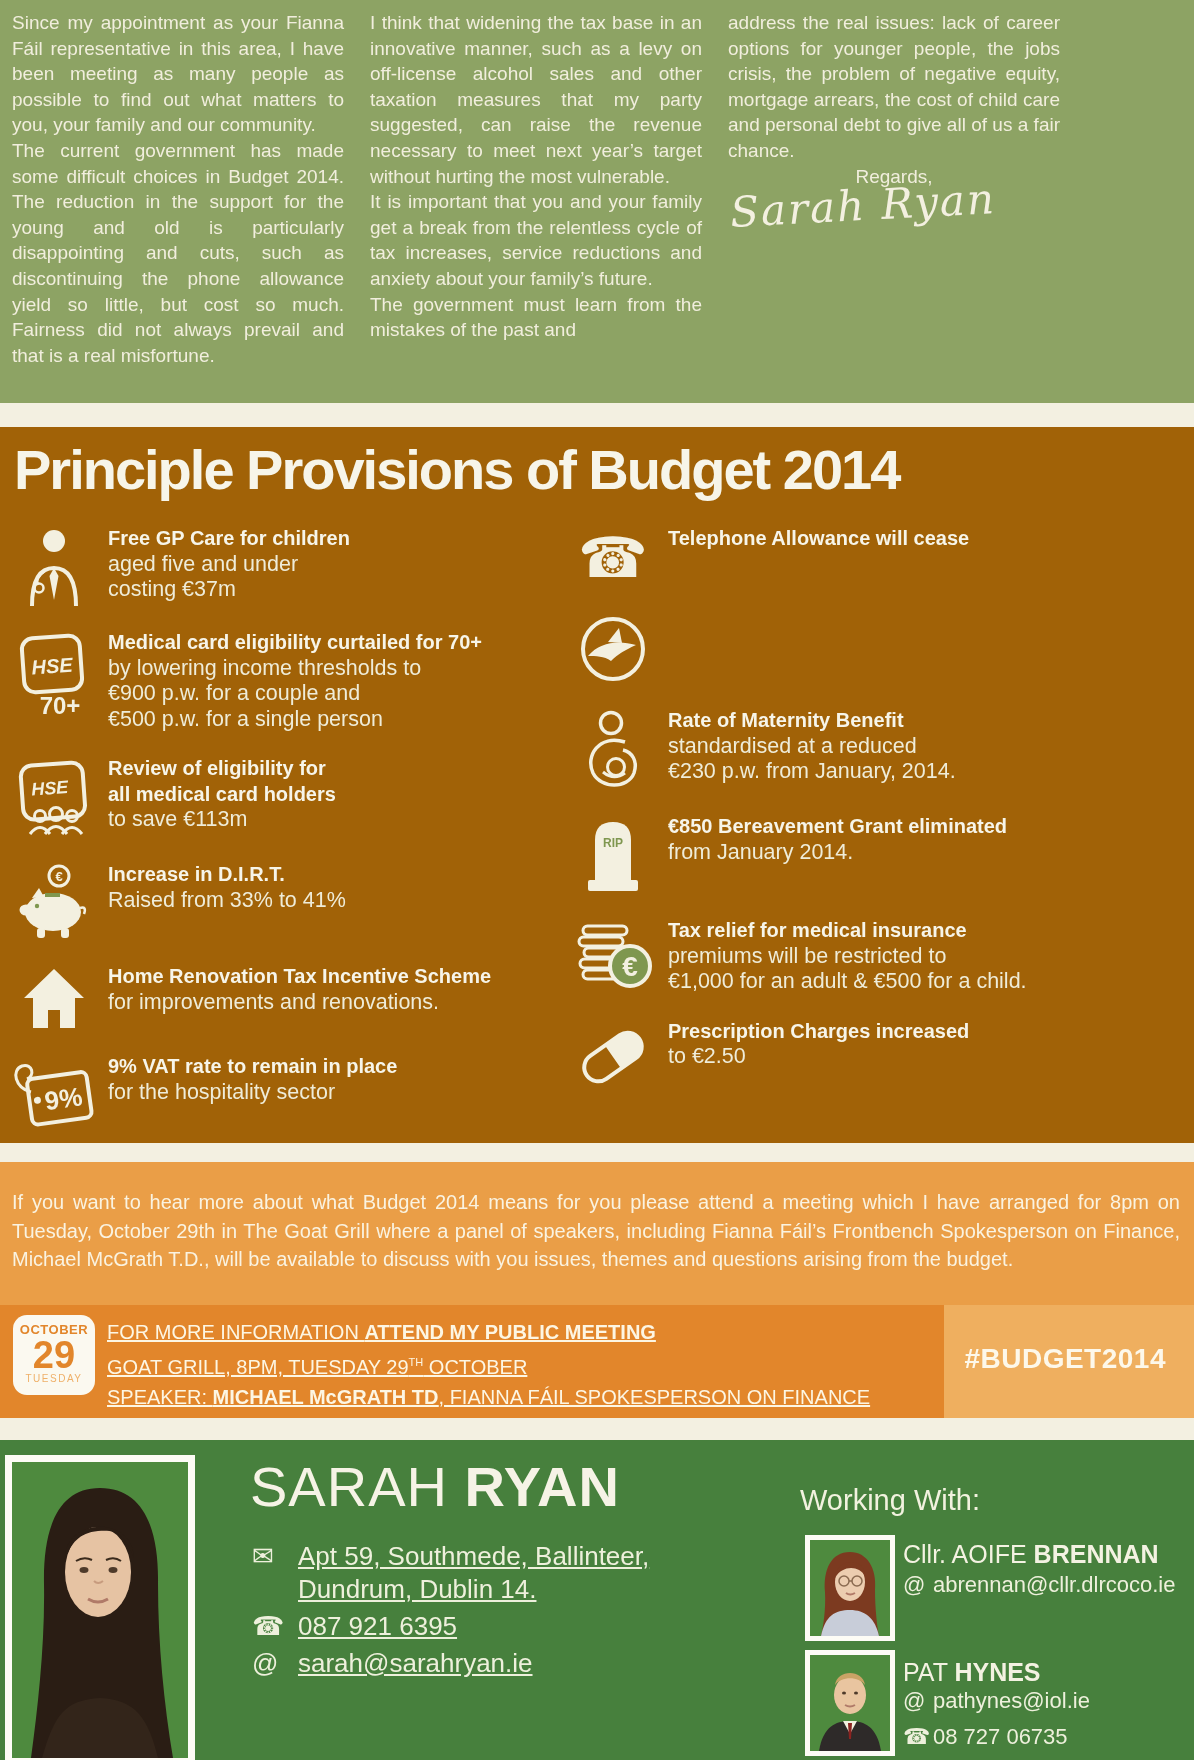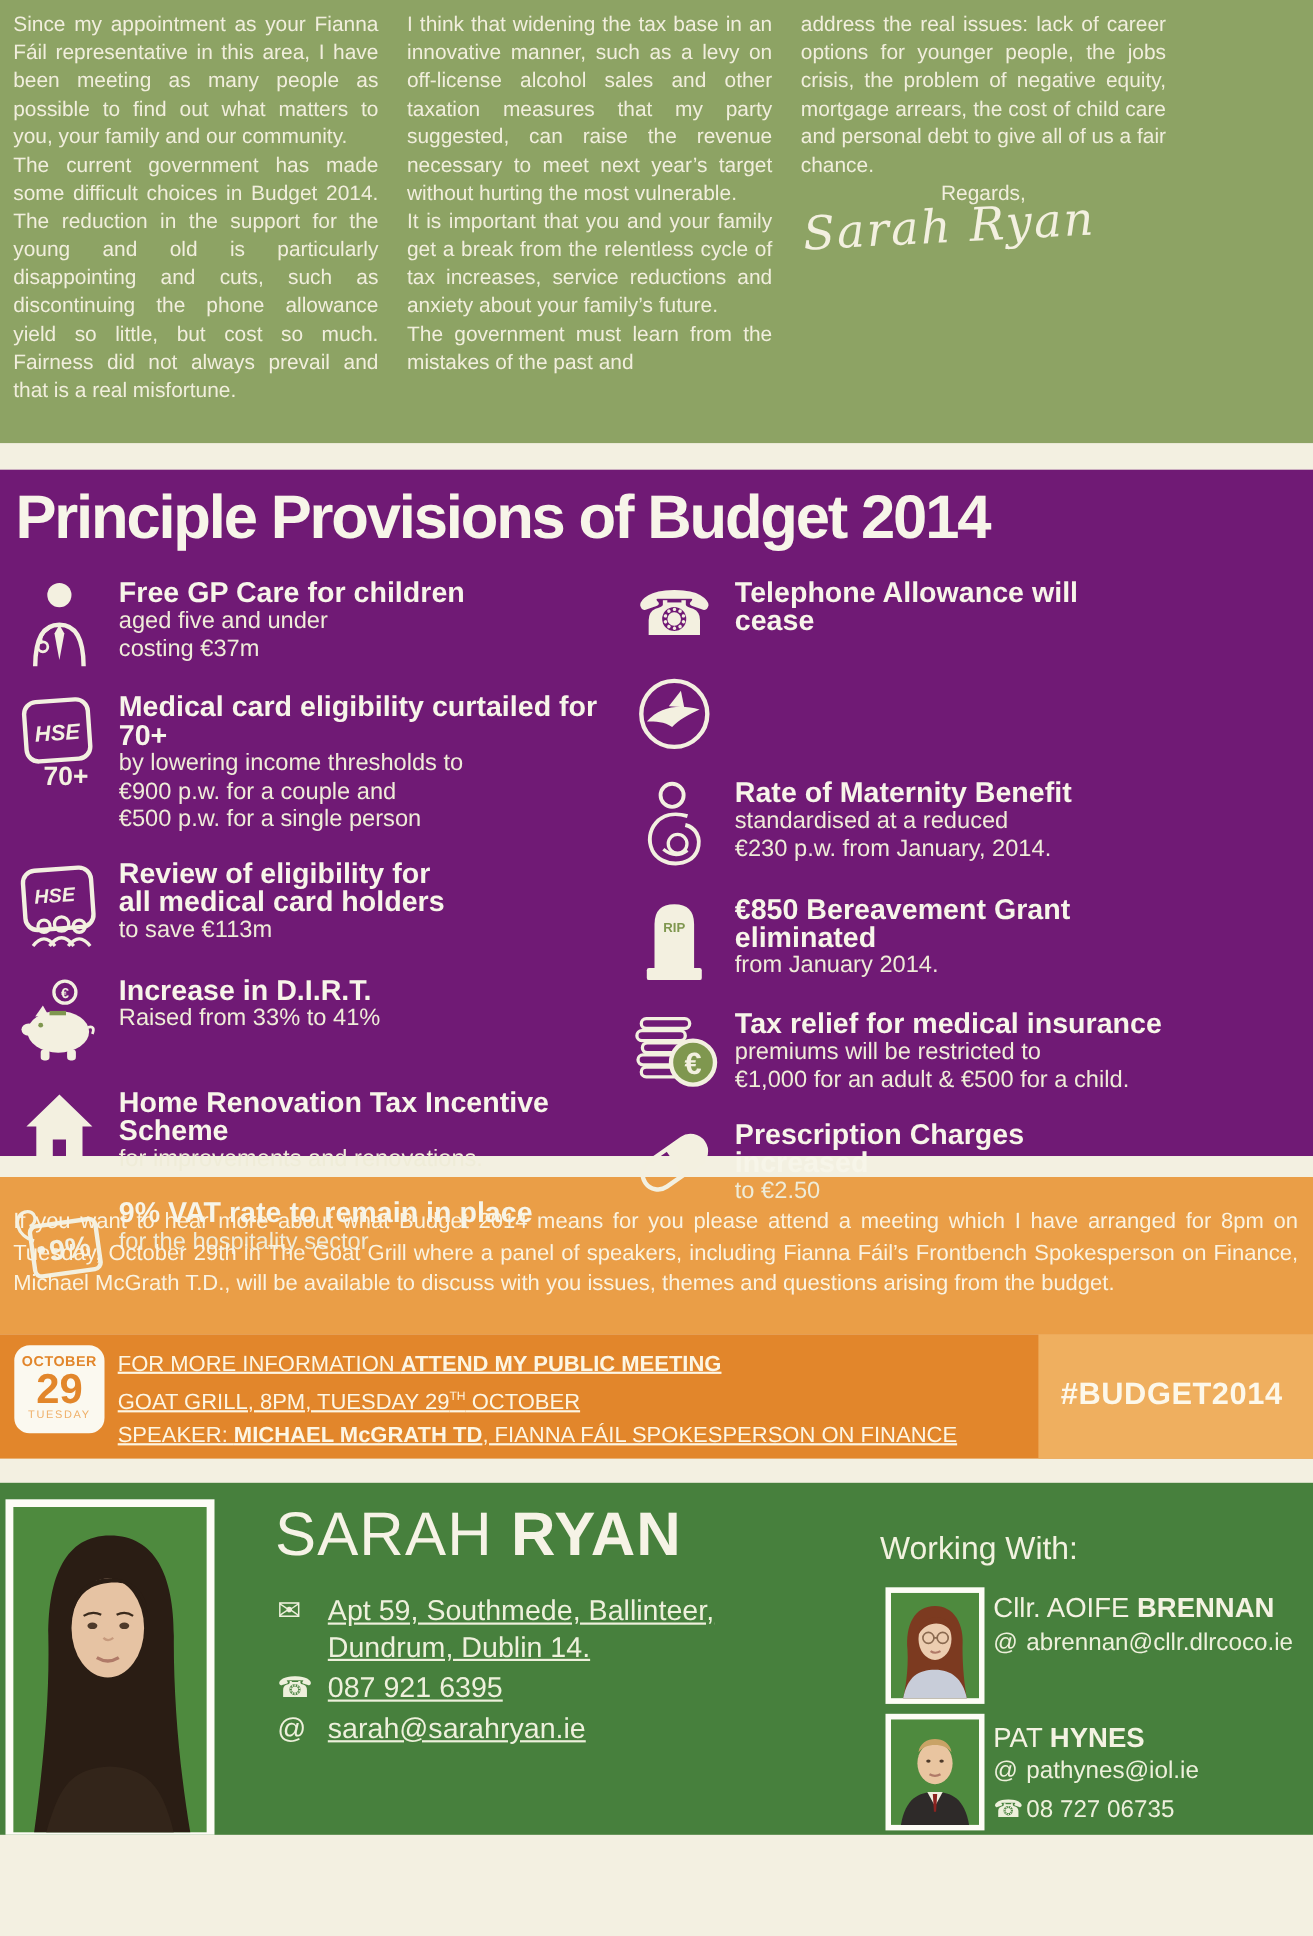--- a/index.html
+++ b/index.html
@@ -21,35 +21,35 @@
     font-family:"DejaVu Serif","Liberation Serif",serif;
     font-style:italic;font-size:42px;letter-spacing:2px;
     display:inline-block;transform:rotate(-3deg);margin:4px 0 0 2px;
     color:#f3f0e0;text-align:left;
   }
   .band{background:#f3f0e1;}
   #band1{height:24px;}
   #band2{height:19px;}
   #band3{height:22px;}
   
-  #sec-prov{height:624px;background:#701a75;box-sizing:border-box;padding-top:6px;}
+  #sec-prov{height:716px;background:#a16207;box-sizing:border-box;padding-top:6px;}
   #prov-title{
     font-size:56px;font-weight:700;letter-spacing:-2px;color:#f7f5e9;
     margin:4px 0 24px 14px;white-space:nowrap;
   }
   .prov-cols{display:flex;}
   .prov-col-left{width:558px;flex:none;}
   .prov-col-right{width:636px;flex:none;}
   .prov-item{display:flex;margin-bottom:24px;}
   .prov-icon{width:108px;flex:none;display:flex;justify-content:center;
     align-items:flex-start;padding-top:2px;color:#f3f0e0;}
   .prov-col-right .prov-icon{width:110px;}
   .prov-text{flex:1;padding-right:8px;}
   .prov-col-right .prov-text{max-width:390px;}
-  .prov-title{font-weight:700;font-size:26px;line-height:25.5px;
+  .prov-title{font-weight:700;font-size:20px;line-height:25.5px;
     color:#f7f5e9;white-space:pre-line;}
   .prov-body{font-size:21.5px;line-height:25.5px;color:#efecd8;white-space:pre-line;}
   .glyph-icon{font-size:56px;line-height:60px;color:#f3f0e0;}
   
   #sec-orange1{height:143px;background:#ea9e47;box-sizing:border-box;
     padding:26px 14px 0 12px;}
   #sec-orange1 p{margin:0;font-size:20px;line-height:28.5px;color:#faf3e1;
     text-align:justify;}
   
   #sec-orange2{height:113px;background:#e2862b;position:relative;}

